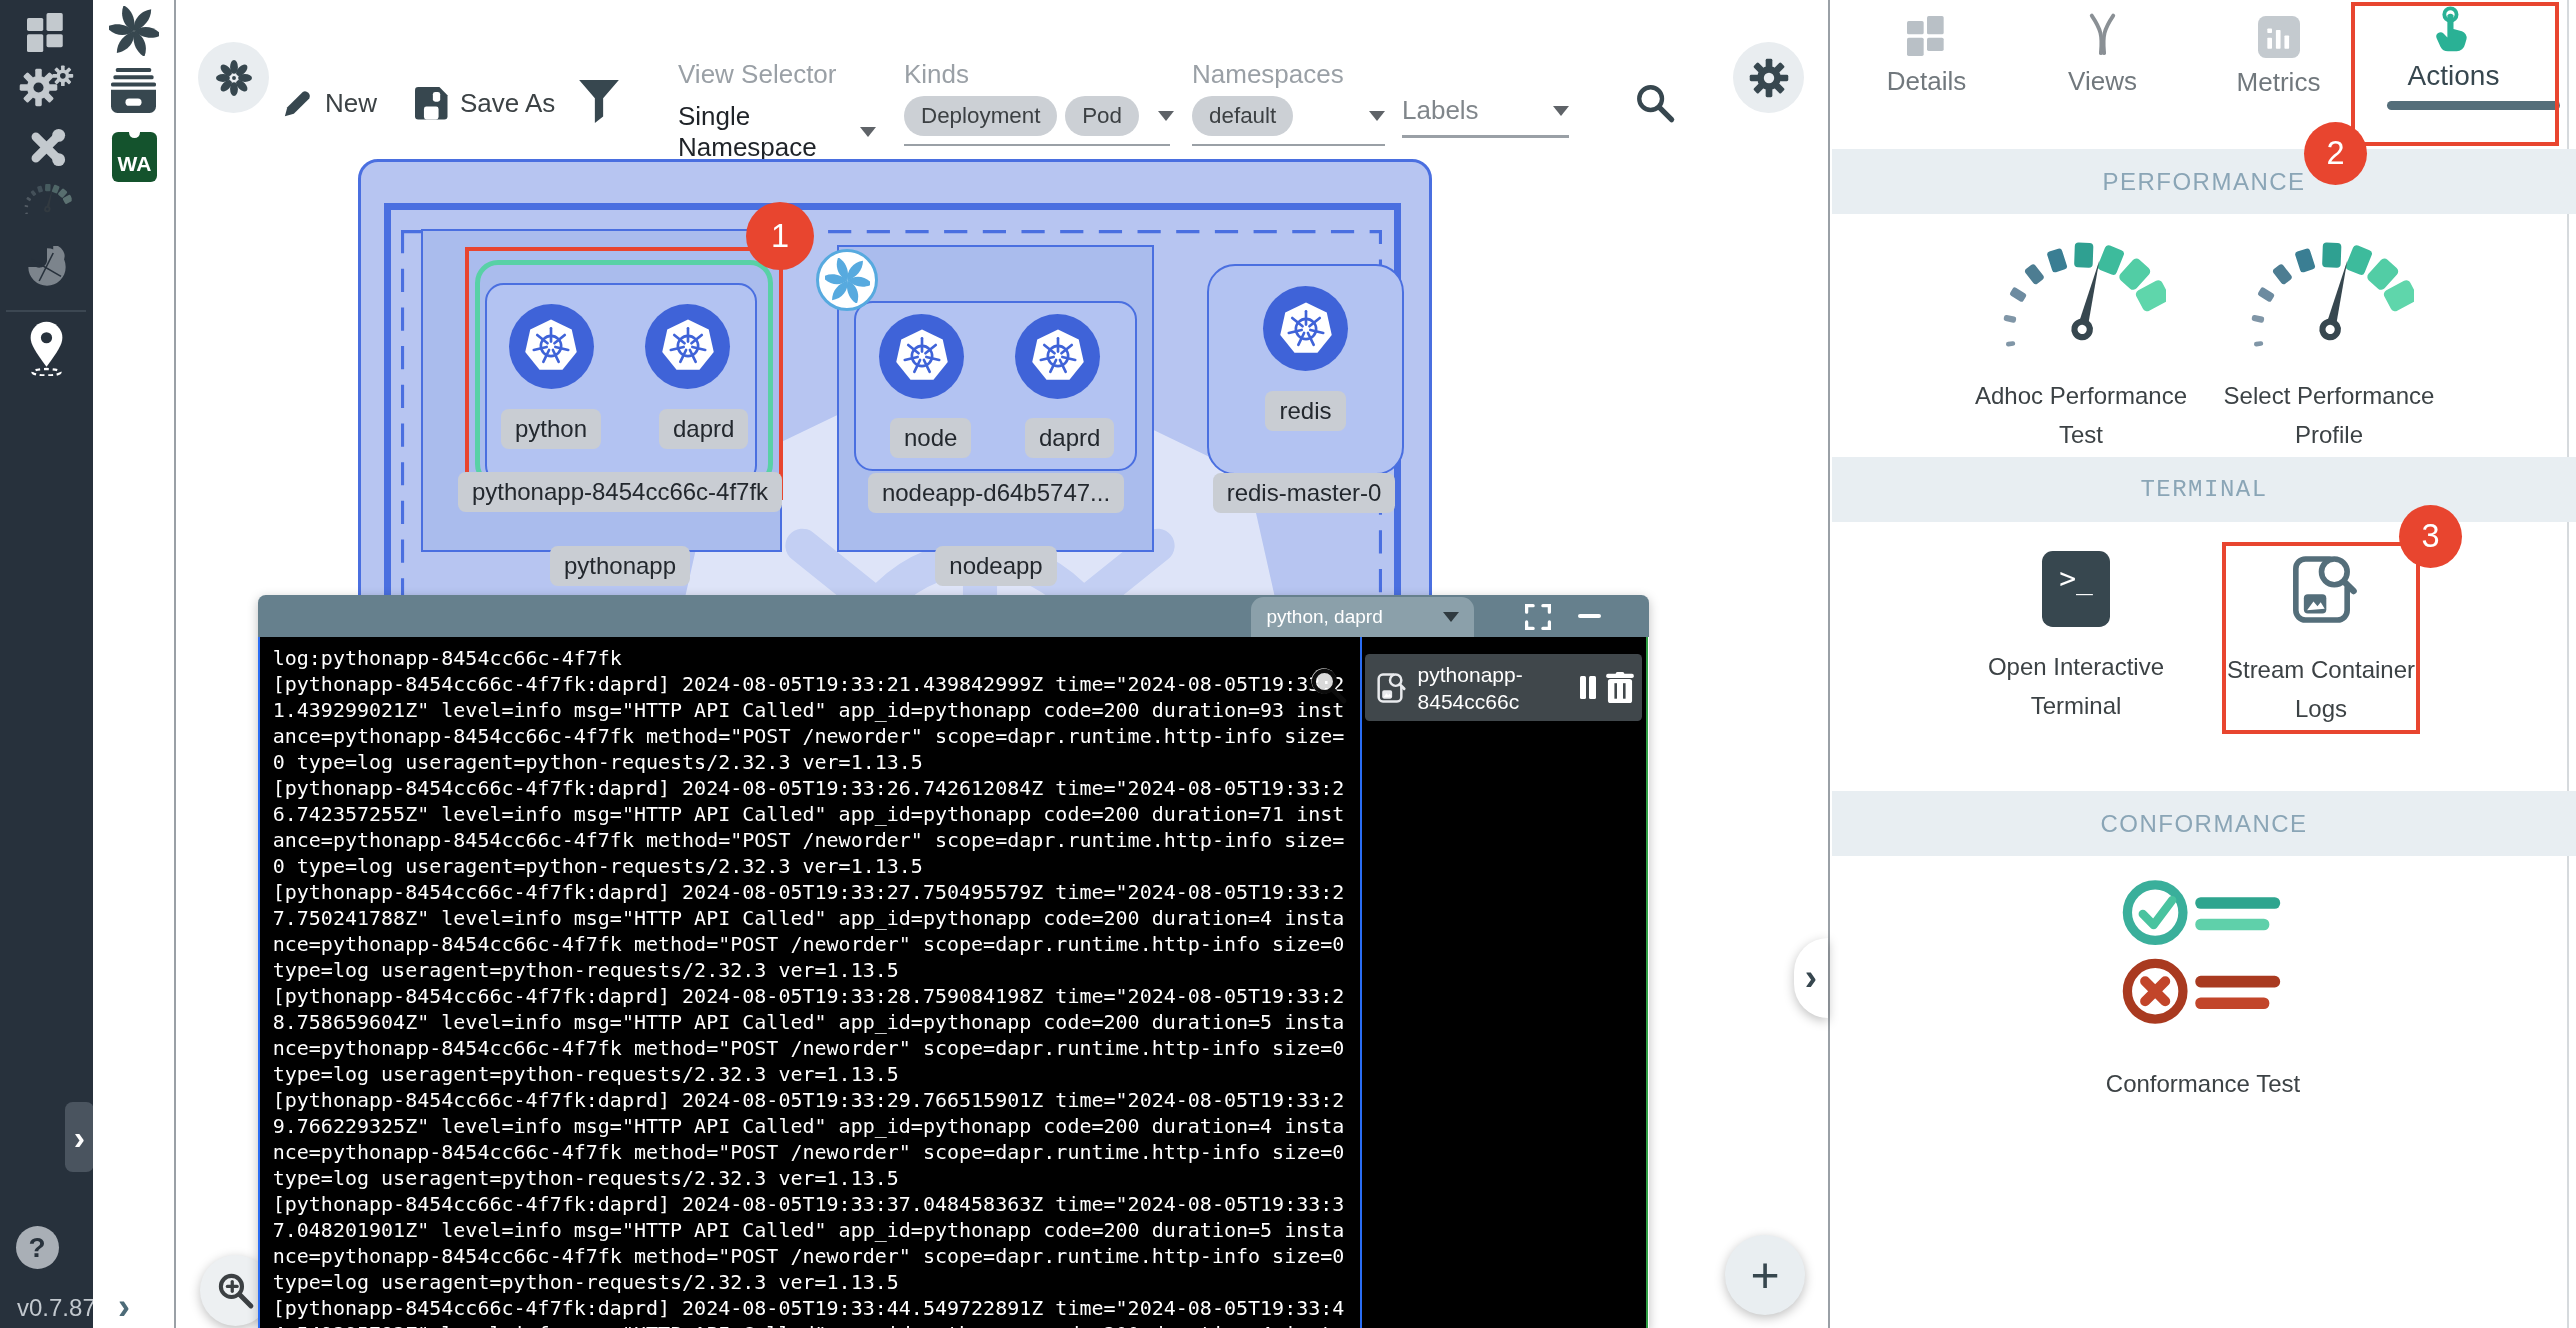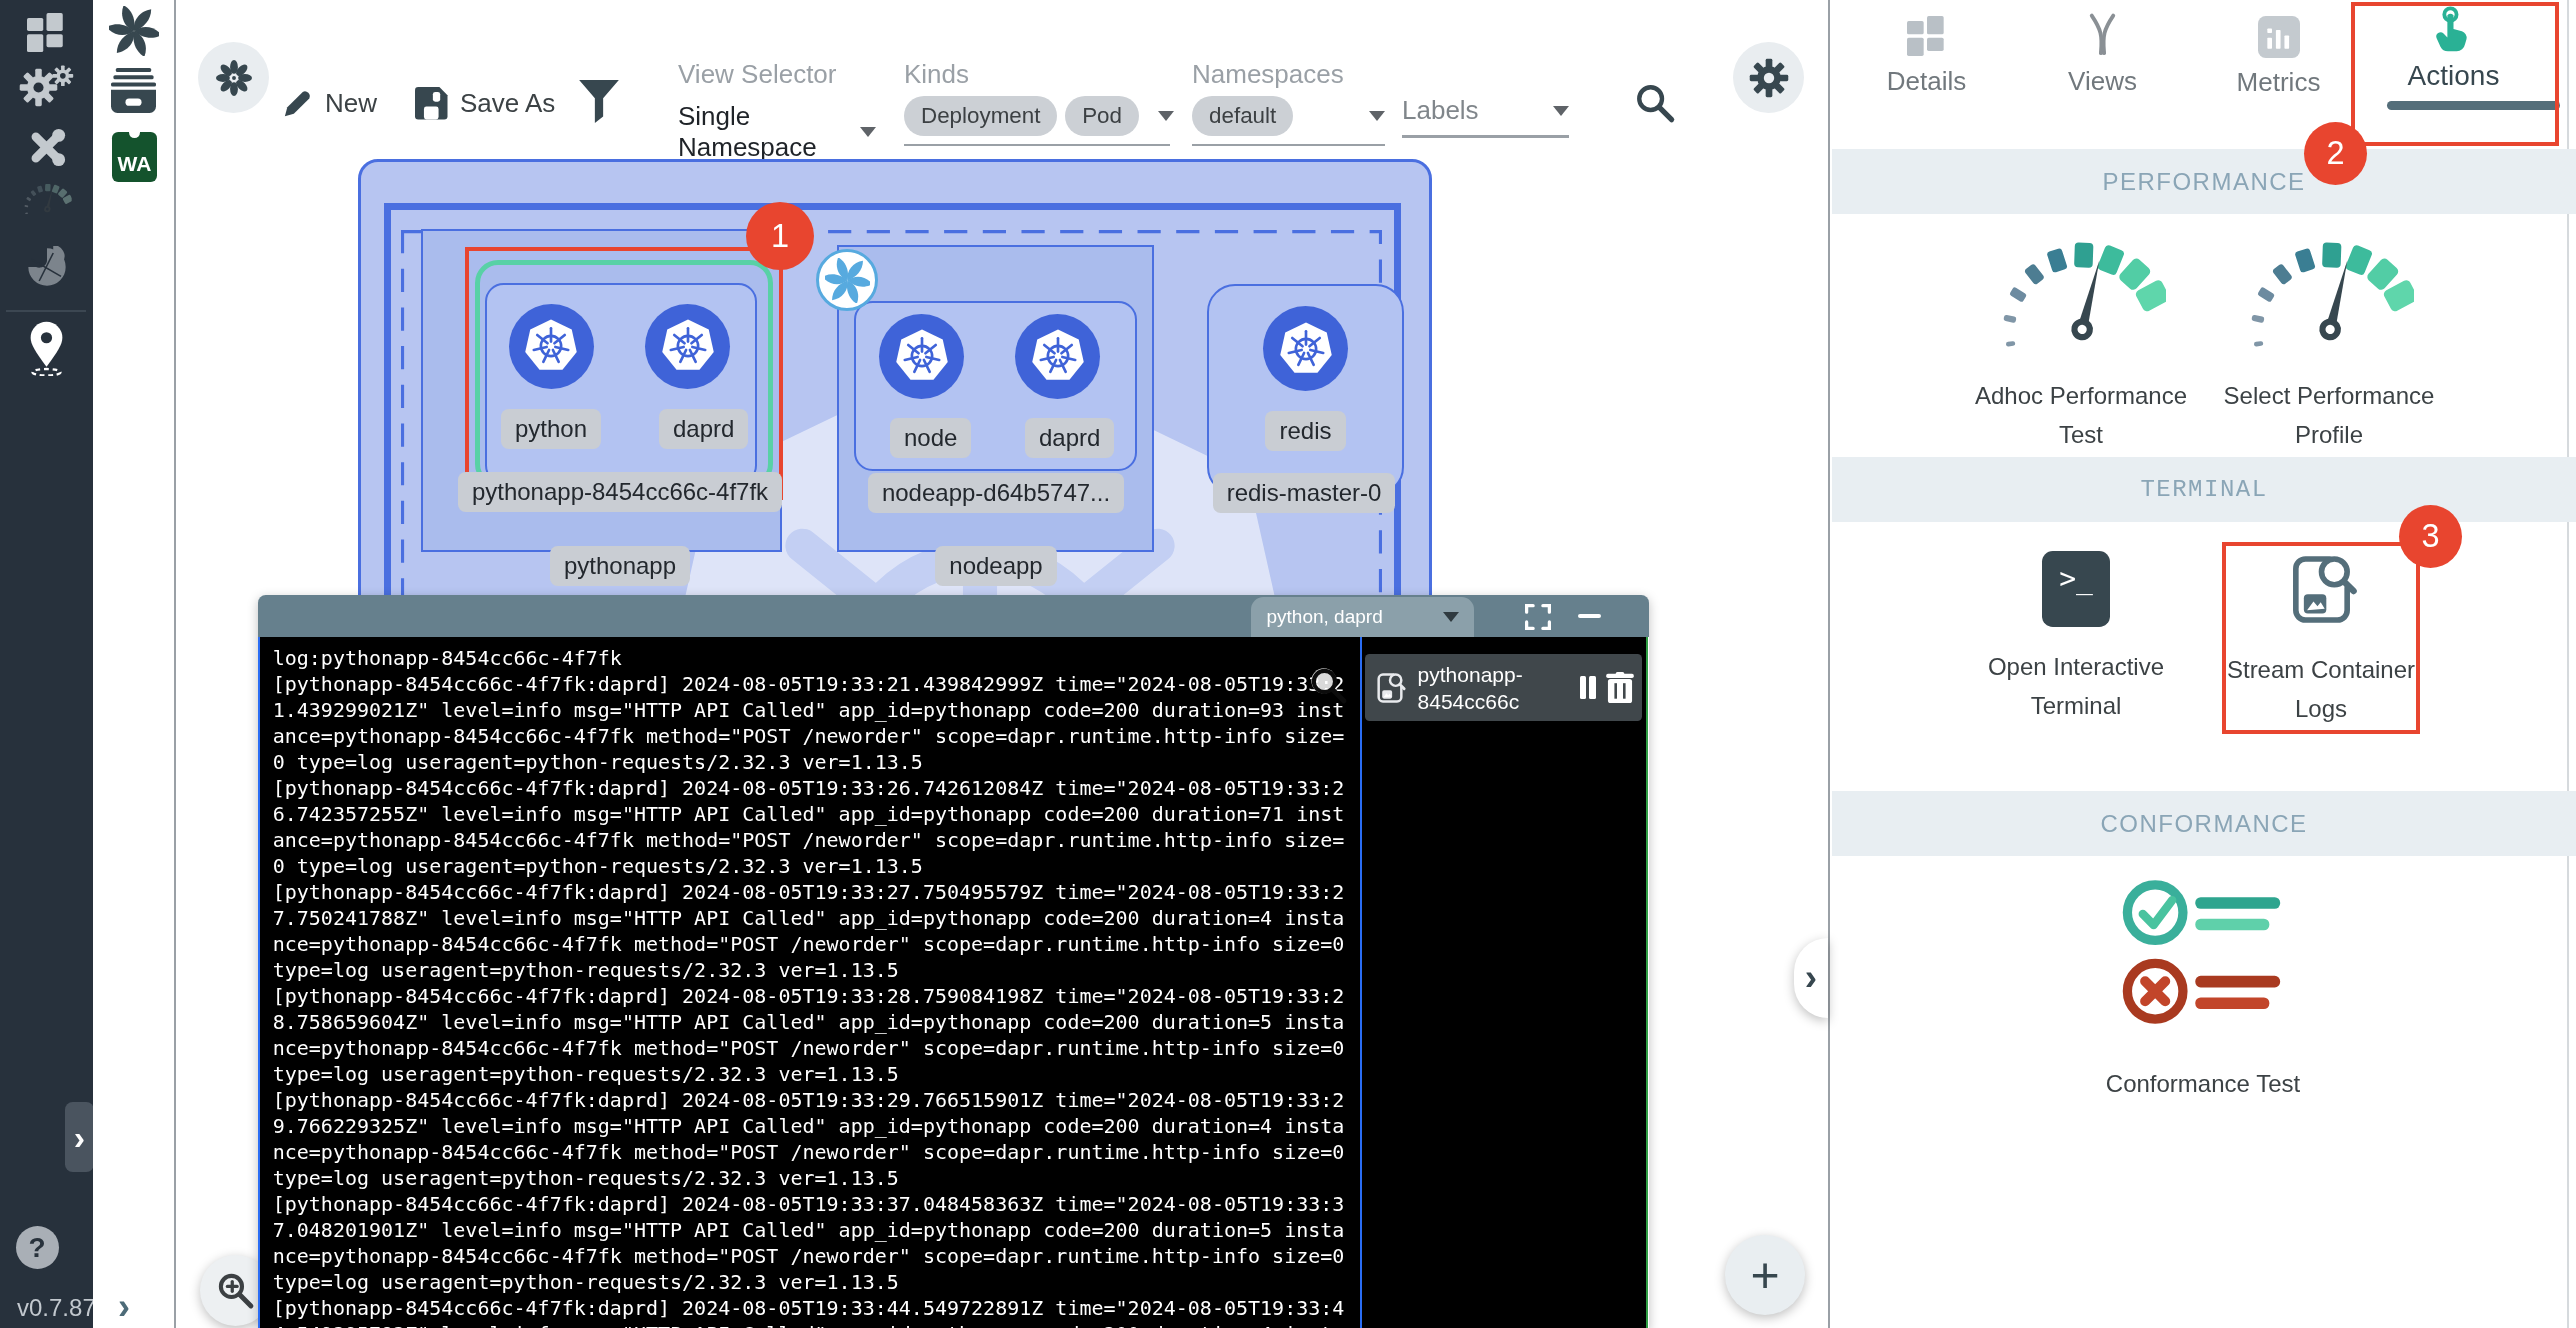--- a/index.html
+++ b/index.html
@@ -386,21 +386,21 @@
         <span class="dchip">daprd</span>
       </div>
     </div>
     <div class="abs" style="left:480px;top:311px;width:310px;text-align:center;">
       <span class="dchip">nodeapp-d64b5747...</span>
     </div>
     <div class="abs" style="left:480px;top:384px;width:310px;text-align:center;">
       <span class="dchip">nodeapp</span>
     </div>
 
-    <div class="abs" style="left:846px;top:102px;width:193px;height:207px;border:2.3px solid #4a6fe0;border-radius:28px;background:#b3c3f2;margin-top:20px;">
+    <div class="abs" style="left:846px;top:102px;width:193px;height:207px;border:2.3px solid #4a6fe0;border-radius:28px;background:#b3c3f2;">
       <div class="kcirc abs" style="left:54px;top:20px;width:85px;height:85px;">
         <svg width="60" height="60" viewBox="0 0 78 78">
             <use href="#sym-k8s"></use>
           </svg>
       </div>
       <div class="abs" style="left:0;top:125px;width:193px;text-align:center;">
         <span class="dchip">redis</span>
       </div>
     </div>
     <div class="abs" style="left:788px;top:311px;width:310px;text-align:center;">

